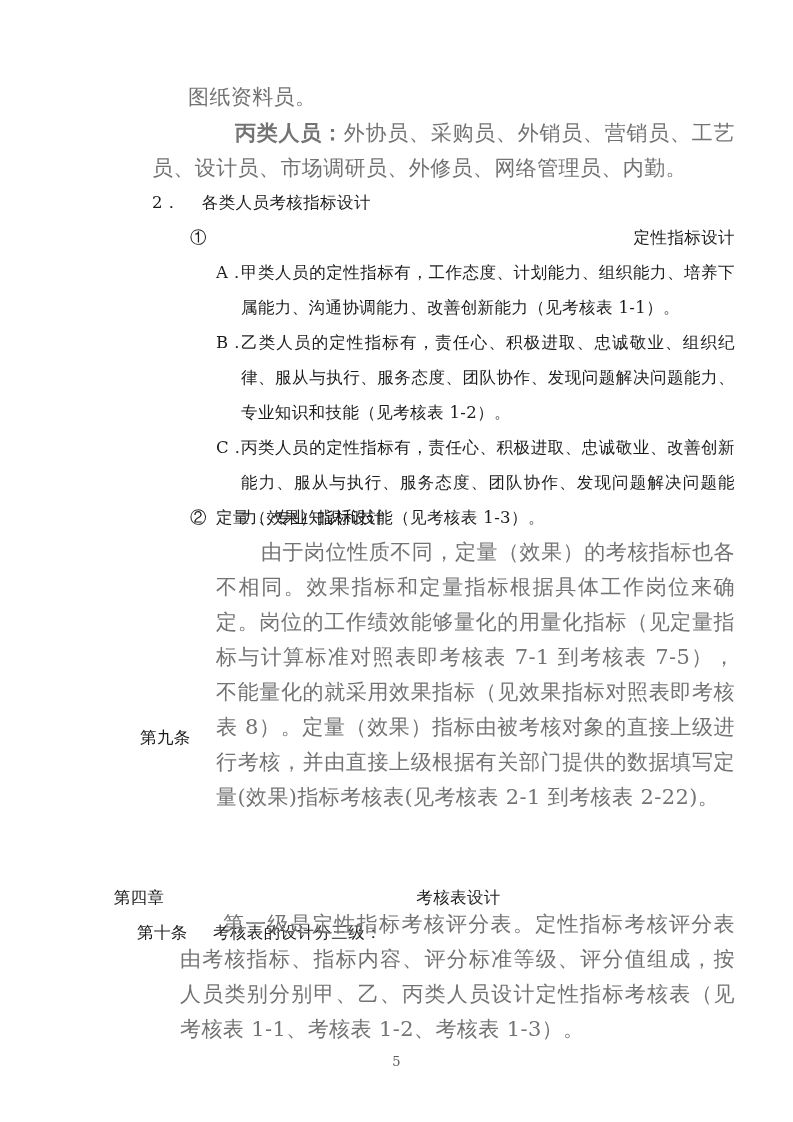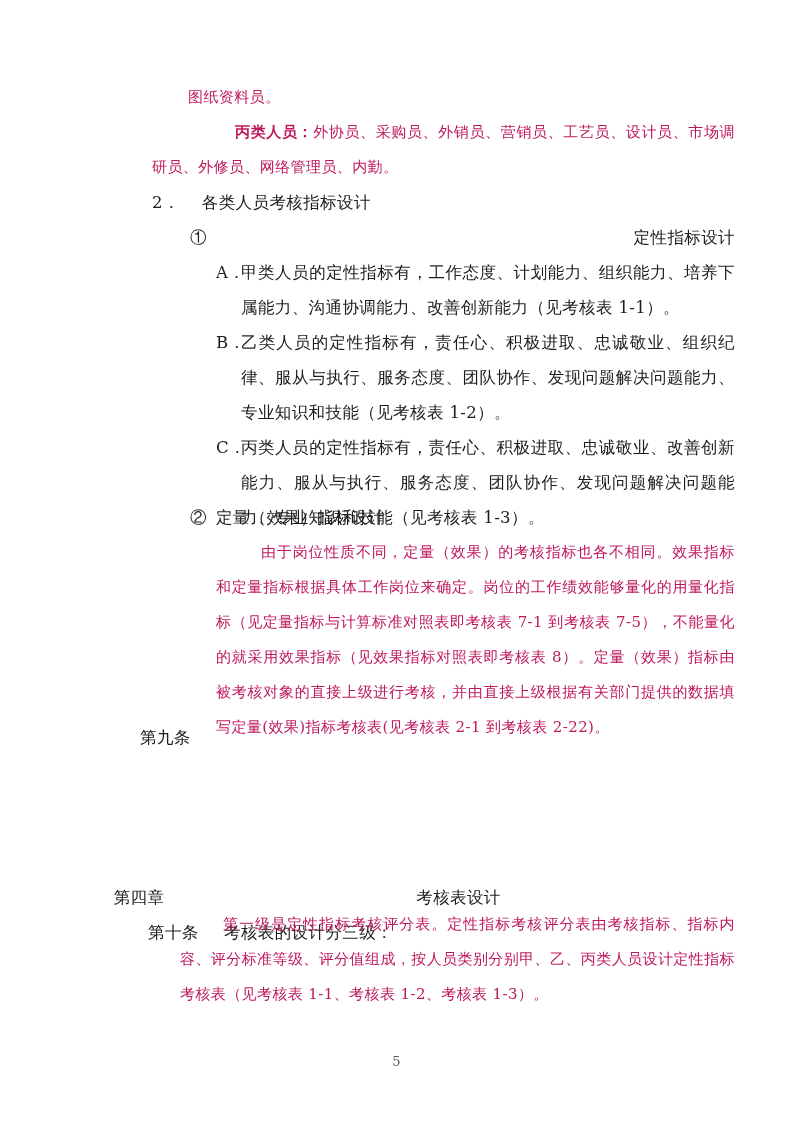--- a/index.html
+++ b/index.html
@@ -23,27 +23,27 @@
   }
   .content {
     position: absolute;
     left: 0;
     top: 0;
     width: 793px;
   }
   
   .blk {
     position: absolute;
-    font-size: 15px;
+    font-size: 21px;
     line-height: 35px;
     letter-spacing: 0.4px;
     text-align: justify;
     text-justify: inter-character;
     white-space: pre-wrap;
-    color: #be185d;
+    color: #737373;
     font-weight: 400;
   }
   .blk.nowrap {
     white-space: pre;
     text-align: left;
   }
   .bold {
     font-weight: 700;
     margin-left: 25px;
   }
@@ -125,21 +125,21 @@
 
     <div class="row" style="left:140px; top:720px; width:595px;">
       <span class="marker" style="width:76px;">第九条</span>
     </div>
 
     <div class="row" style="left:96px; top:880px; width:639px;">
       <span class="marker" style="width:86px;text-align:center;">第四章</span>
       <span class="body" style="text-align:center;">考核表设计</span>
     </div>
 
-    <div class="row" style="left:148px; top:915px; width:595px;">
+    <div class="row" style="left:137px; top:915px; width:595px;">
       <span class="marker" style="width:76px;">第十条</span>
       <span class="body" style="text-align:left;">考核表的设计分三级：</span>
     </div>
 
     <div class="blk" style="left:180px; top:907px; width:555px; text-indent:43px;">第一级是定性指标考核评分表。定性指标考核评分表由考核指标、指标内容、评分标准等级、评分值组成，按人员类别分别甲、乙、丙类人员设计定性指标考核表（见考核表 1-1、考核表 1-2、考核表 1-3）。</div>
 
     <div class="pagenum">5</div>
 
   </div>
 </div>

